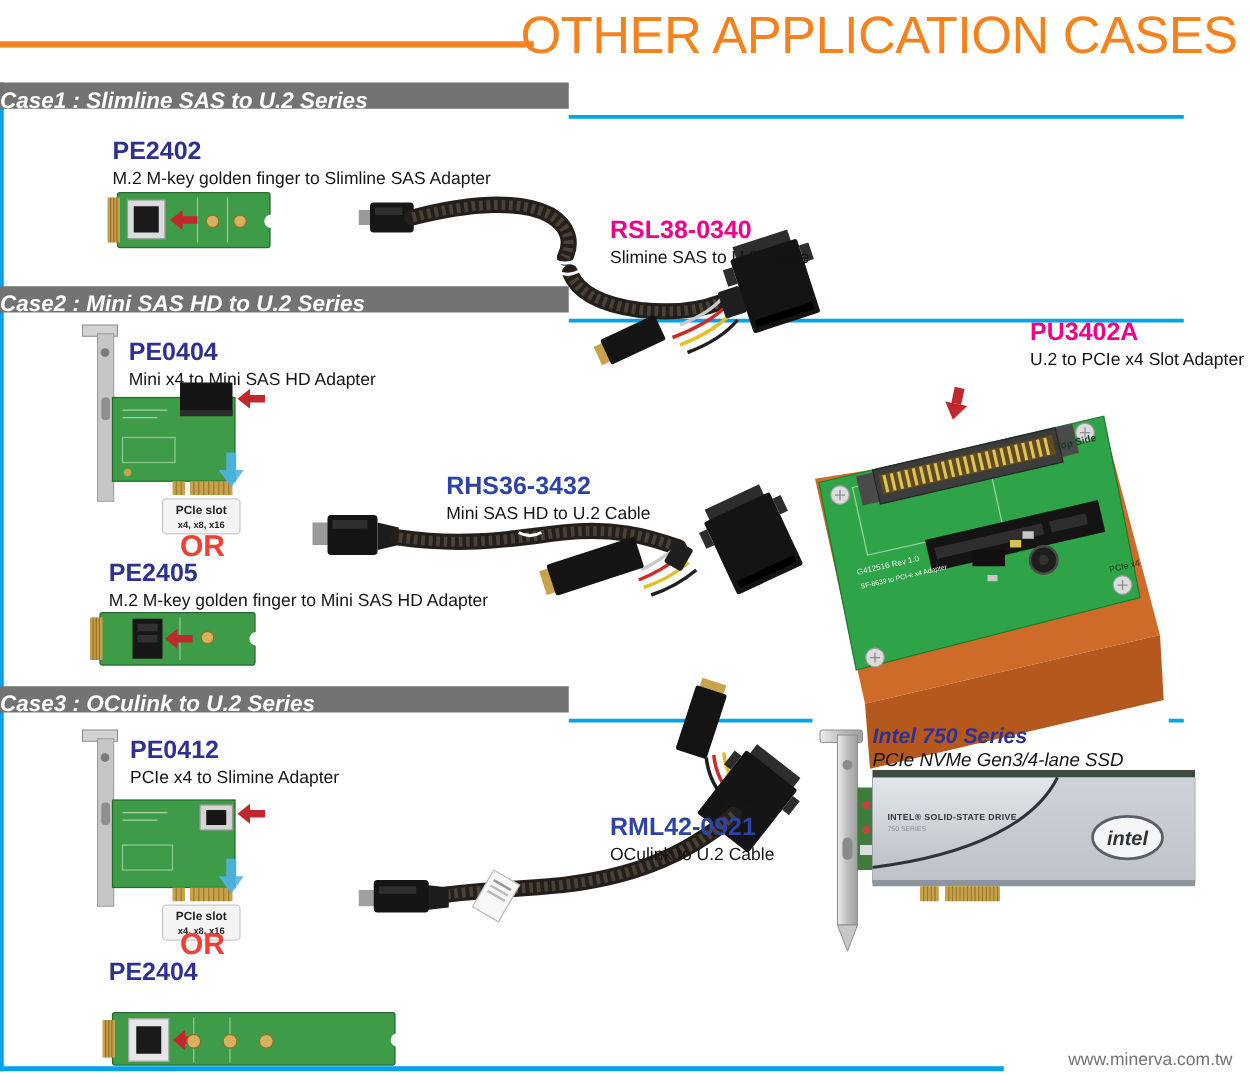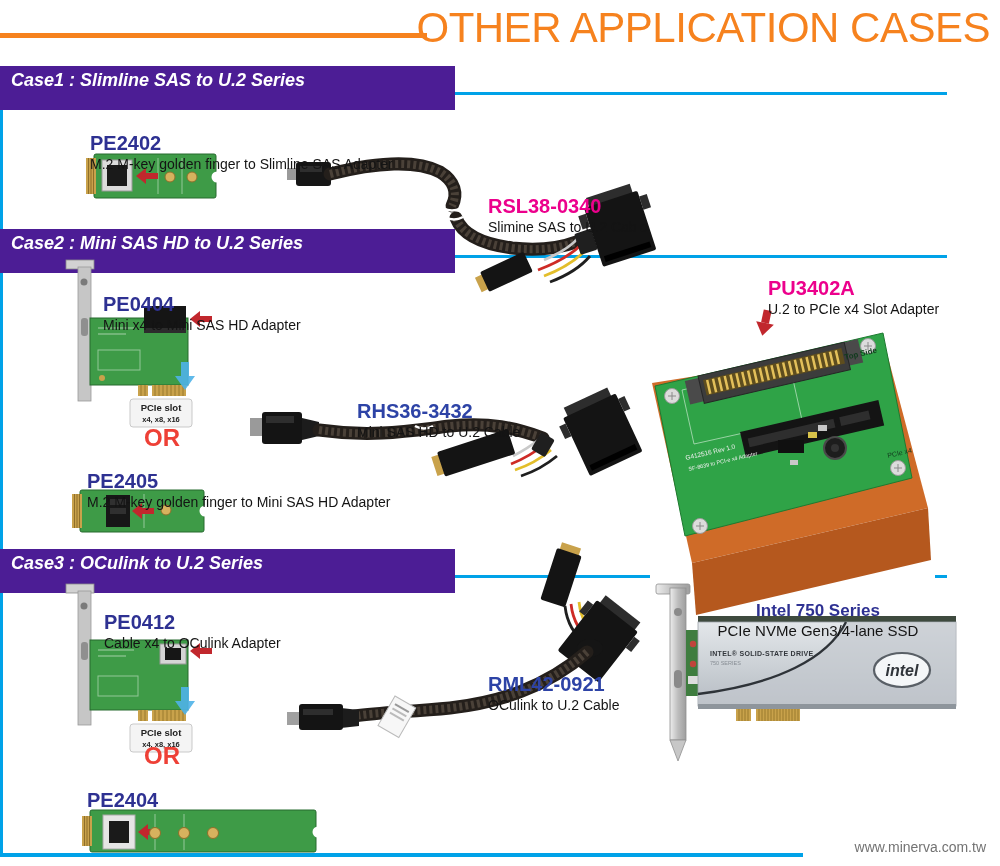--- a/index.html
+++ b/index.html
@@ -12,33 +12,33 @@
   
   .orange-rule{left:0;top:33px;width:427px;height:5px;background:#F6821E;}
   .page-title{right:10px;top:4px;font-size:42px;font-weight:normal;color:#F6821E;
               letter-spacing:-0.5px;white-space:nowrap;}
 
   
   .left-border{left:0;top:66px;width:3px;height:791px;background:#00A2E8;}
   .bottom-border{left:0;top:853px;width:803px;height:4px;background:#00A2E8;}
 
   
-  .banner{left:0;width:455px;height:44px;background:#4c1d95;color:#fff;
+  .banner{left:0;width:455px;height:21px;background:#737373;color:#fff;
           font-style:italic;font-weight:bold;font-size:18px;line-height:29px;
-          padding-left:11px;box-sizing:border-box;white-space:nowrap;z-index:2;}
+          box-sizing:border-box;white-space:nowrap;z-index:2;}
   .banner-line{left:455px;width:492px;height:3px;background:#00A2E8;z-index:1;}
 
   
-  .plabel{position:absolute;z-index:6;white-space:nowrap;margin-top:22px;}
+  .plabel{position:absolute;z-index:6;white-space:nowrap;}
   .pcode{font-size:20px;font-weight:bold;line-height:1.05;}
   .pdesc{font-size:14px;color:#141414;line-height:1.25;margin-top:2px;}
   .navy{color:#2E3192;}
   .magenta{color:#EC008C;}
   .blue{color:#2D43A6;}
-  .intel-label{text-align:center;width:240px;}
+  .intel-label{text-align:left;width:240px;font-style:italic;}
   .intel-label .pcode{font-size:17px;}
   .intel-label .pdesc{font-size:15px;}
   .or-label{position:absolute;left:120px;width:60px;text-align:right;z-index:6;
             font-size:24px;font-weight:bold;color:#EE4036;}
   .site-url{right:14px;top:839px;font-size:14px;color:#737373;z-index:6;}
   .illus{z-index:3;}
 </style>
 </head>
 <body>
 
@@ -365,28 +365,28 @@
   <div class="plabel" style="left:87px;top:449px">
     <div class="pcode navy">PE2405</div>
     <div class="pdesc">M.2 M-key golden finger to Mini SAS HD Adapter</div>
   </div>
 
   <div class="plabel" style="left:357px;top:379px">
     <div class="pcode blue">RHS36-3432</div>
     <div class="pdesc">Mini SAS HD to U.2 Cable</div>
   </div>
 
-  <div class="plabel" style="left:768px;top:256px">
+  <div class="plabel" style="left:824px;top:256px">
     <div class="pcode magenta">PU3402A</div>
     <div class="pdesc">U.2 to PCIe x4 Slot Adapter</div>
   </div>
 
   <div class="plabel" style="left:104px;top:590px">
     <div class="pcode navy">PE0412</div>
-    <div class="pdesc">Cable x4 to OCulink Adapter</div>
+    <div class="pdesc">PCIe x4 to Slimine Adapter</div>
   </div>
 
   <div class="plabel" style="left:488px;top:652px">
     <div class="pcode blue">RML42-0921</div>
     <div class="pdesc">OCulink to U.2 Cable</div>
   </div>
 
   <div class="plabel intel-label" style="left:698px;top:580px">
     <div class="pcode navy">Intel 750 Series</div>
     <div class="pdesc">PCIe NVMe Gen3/4-lane SSD</div>

